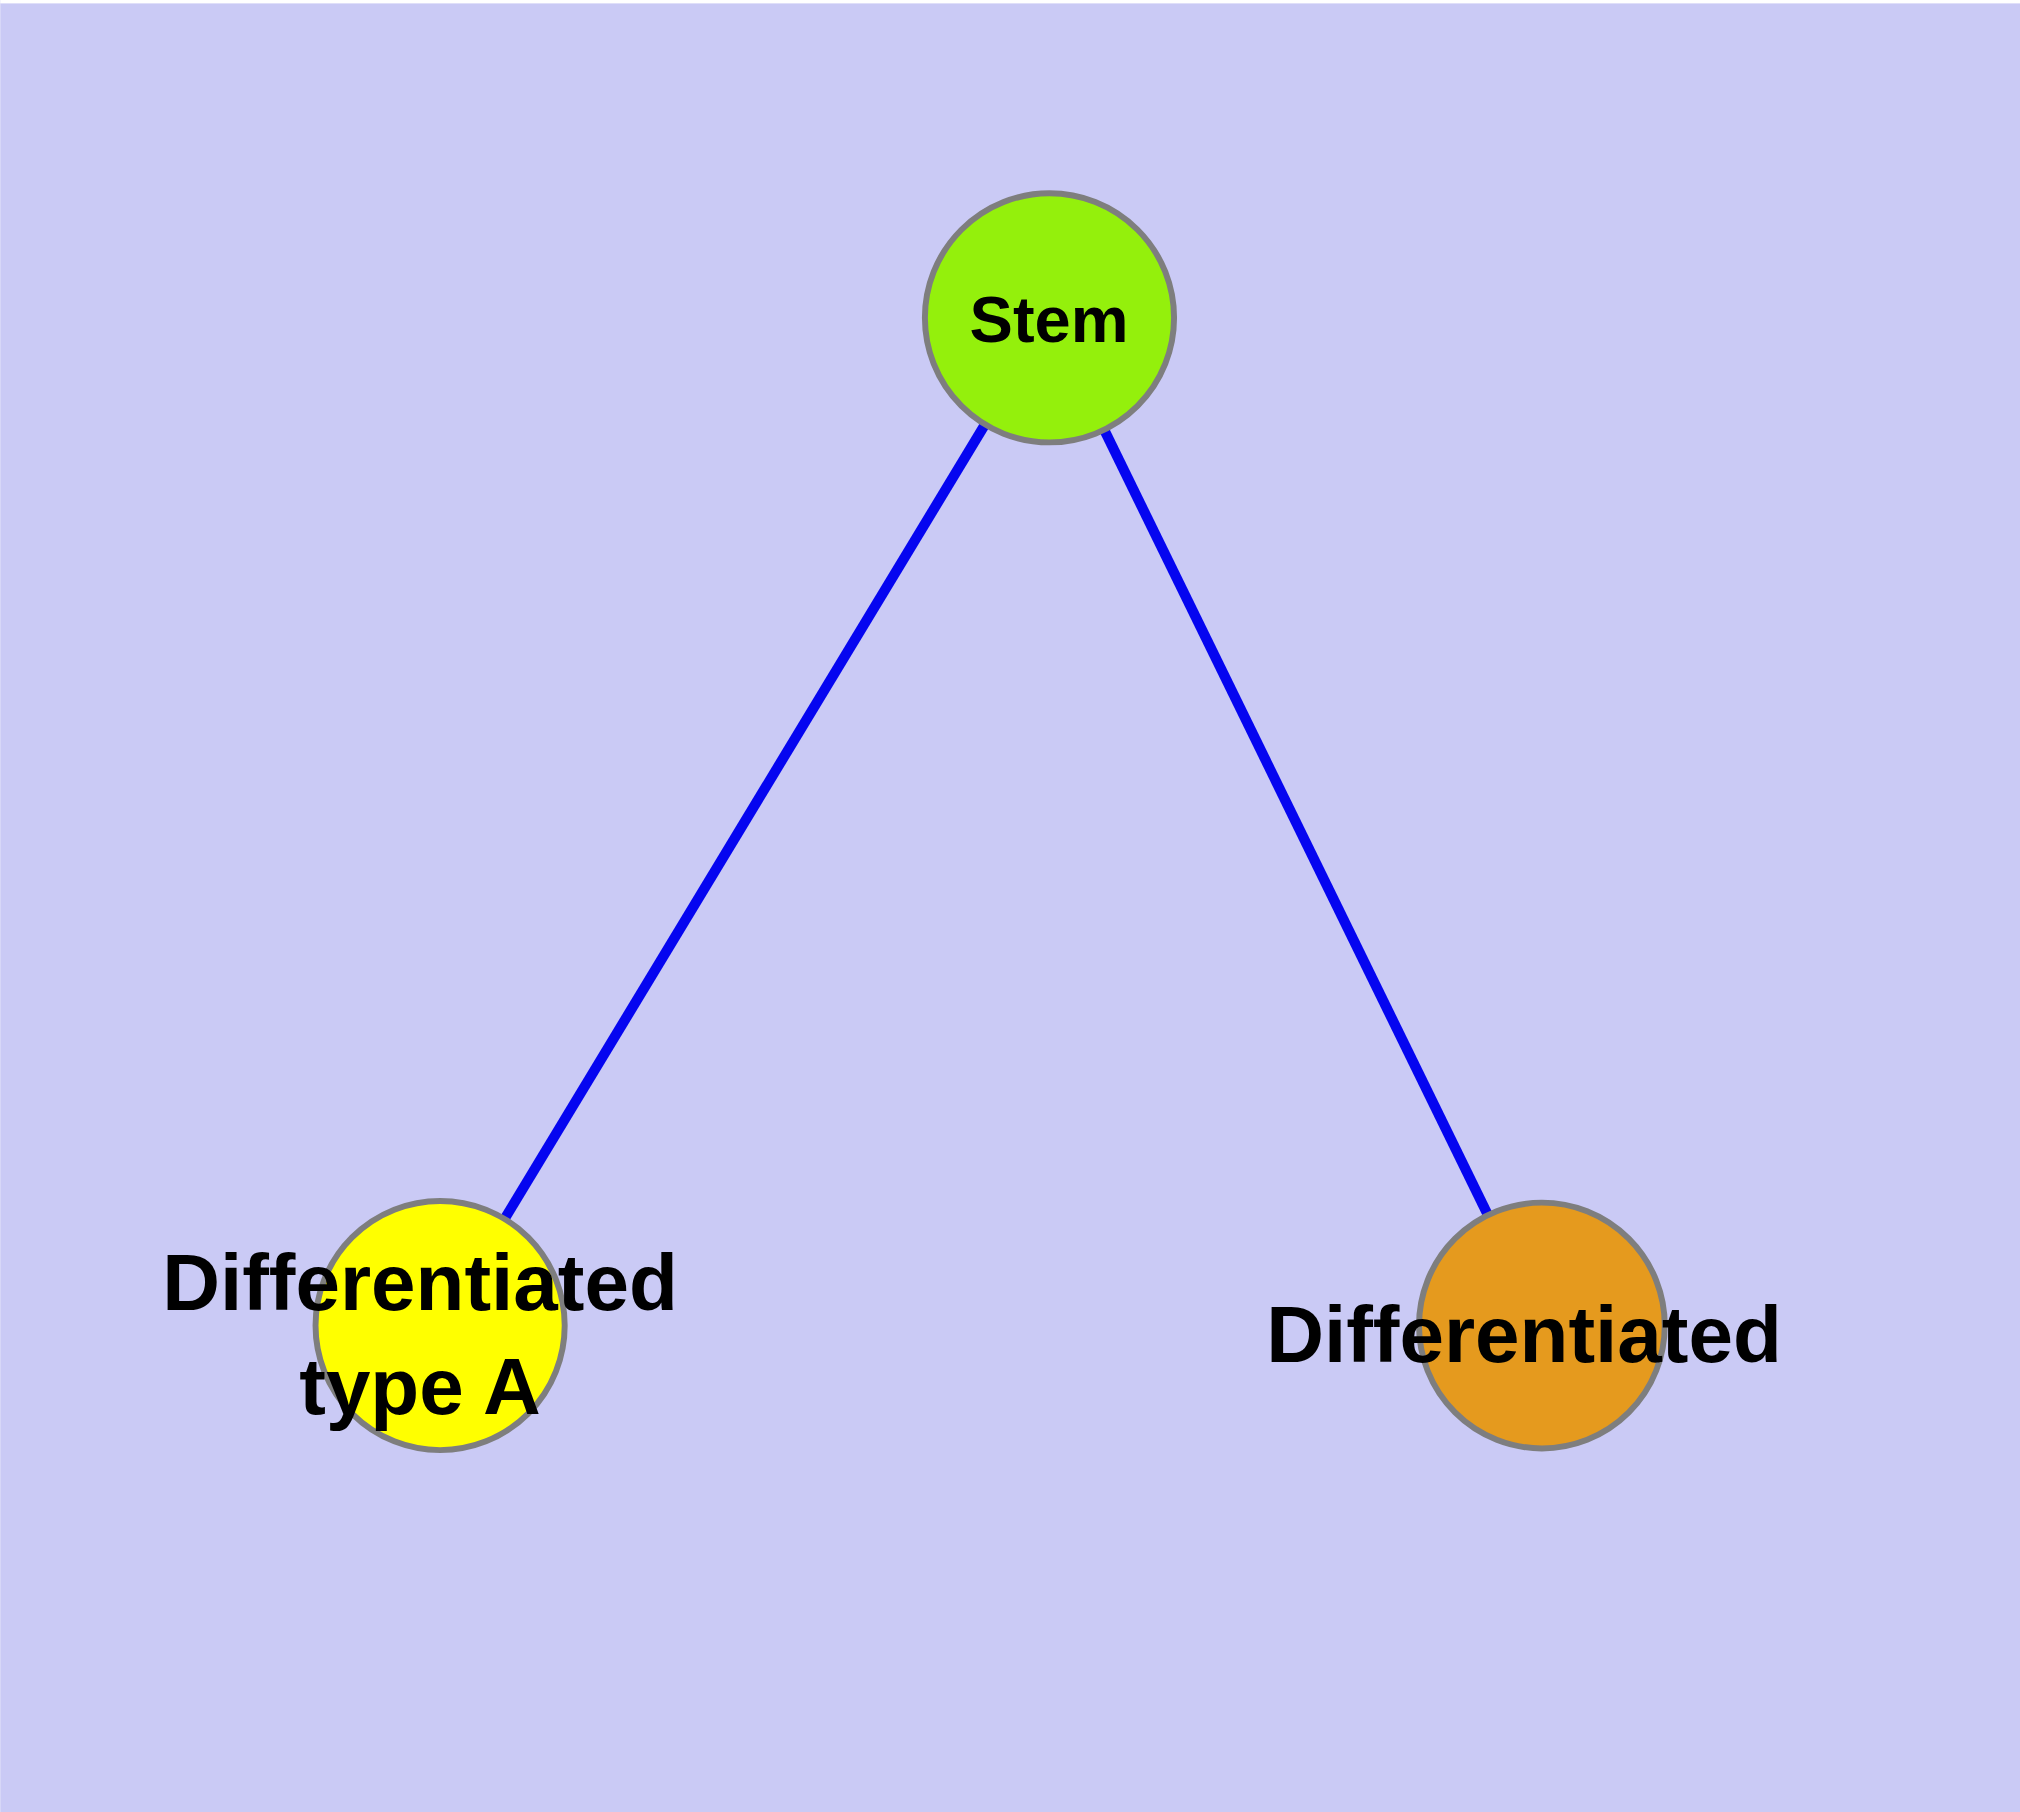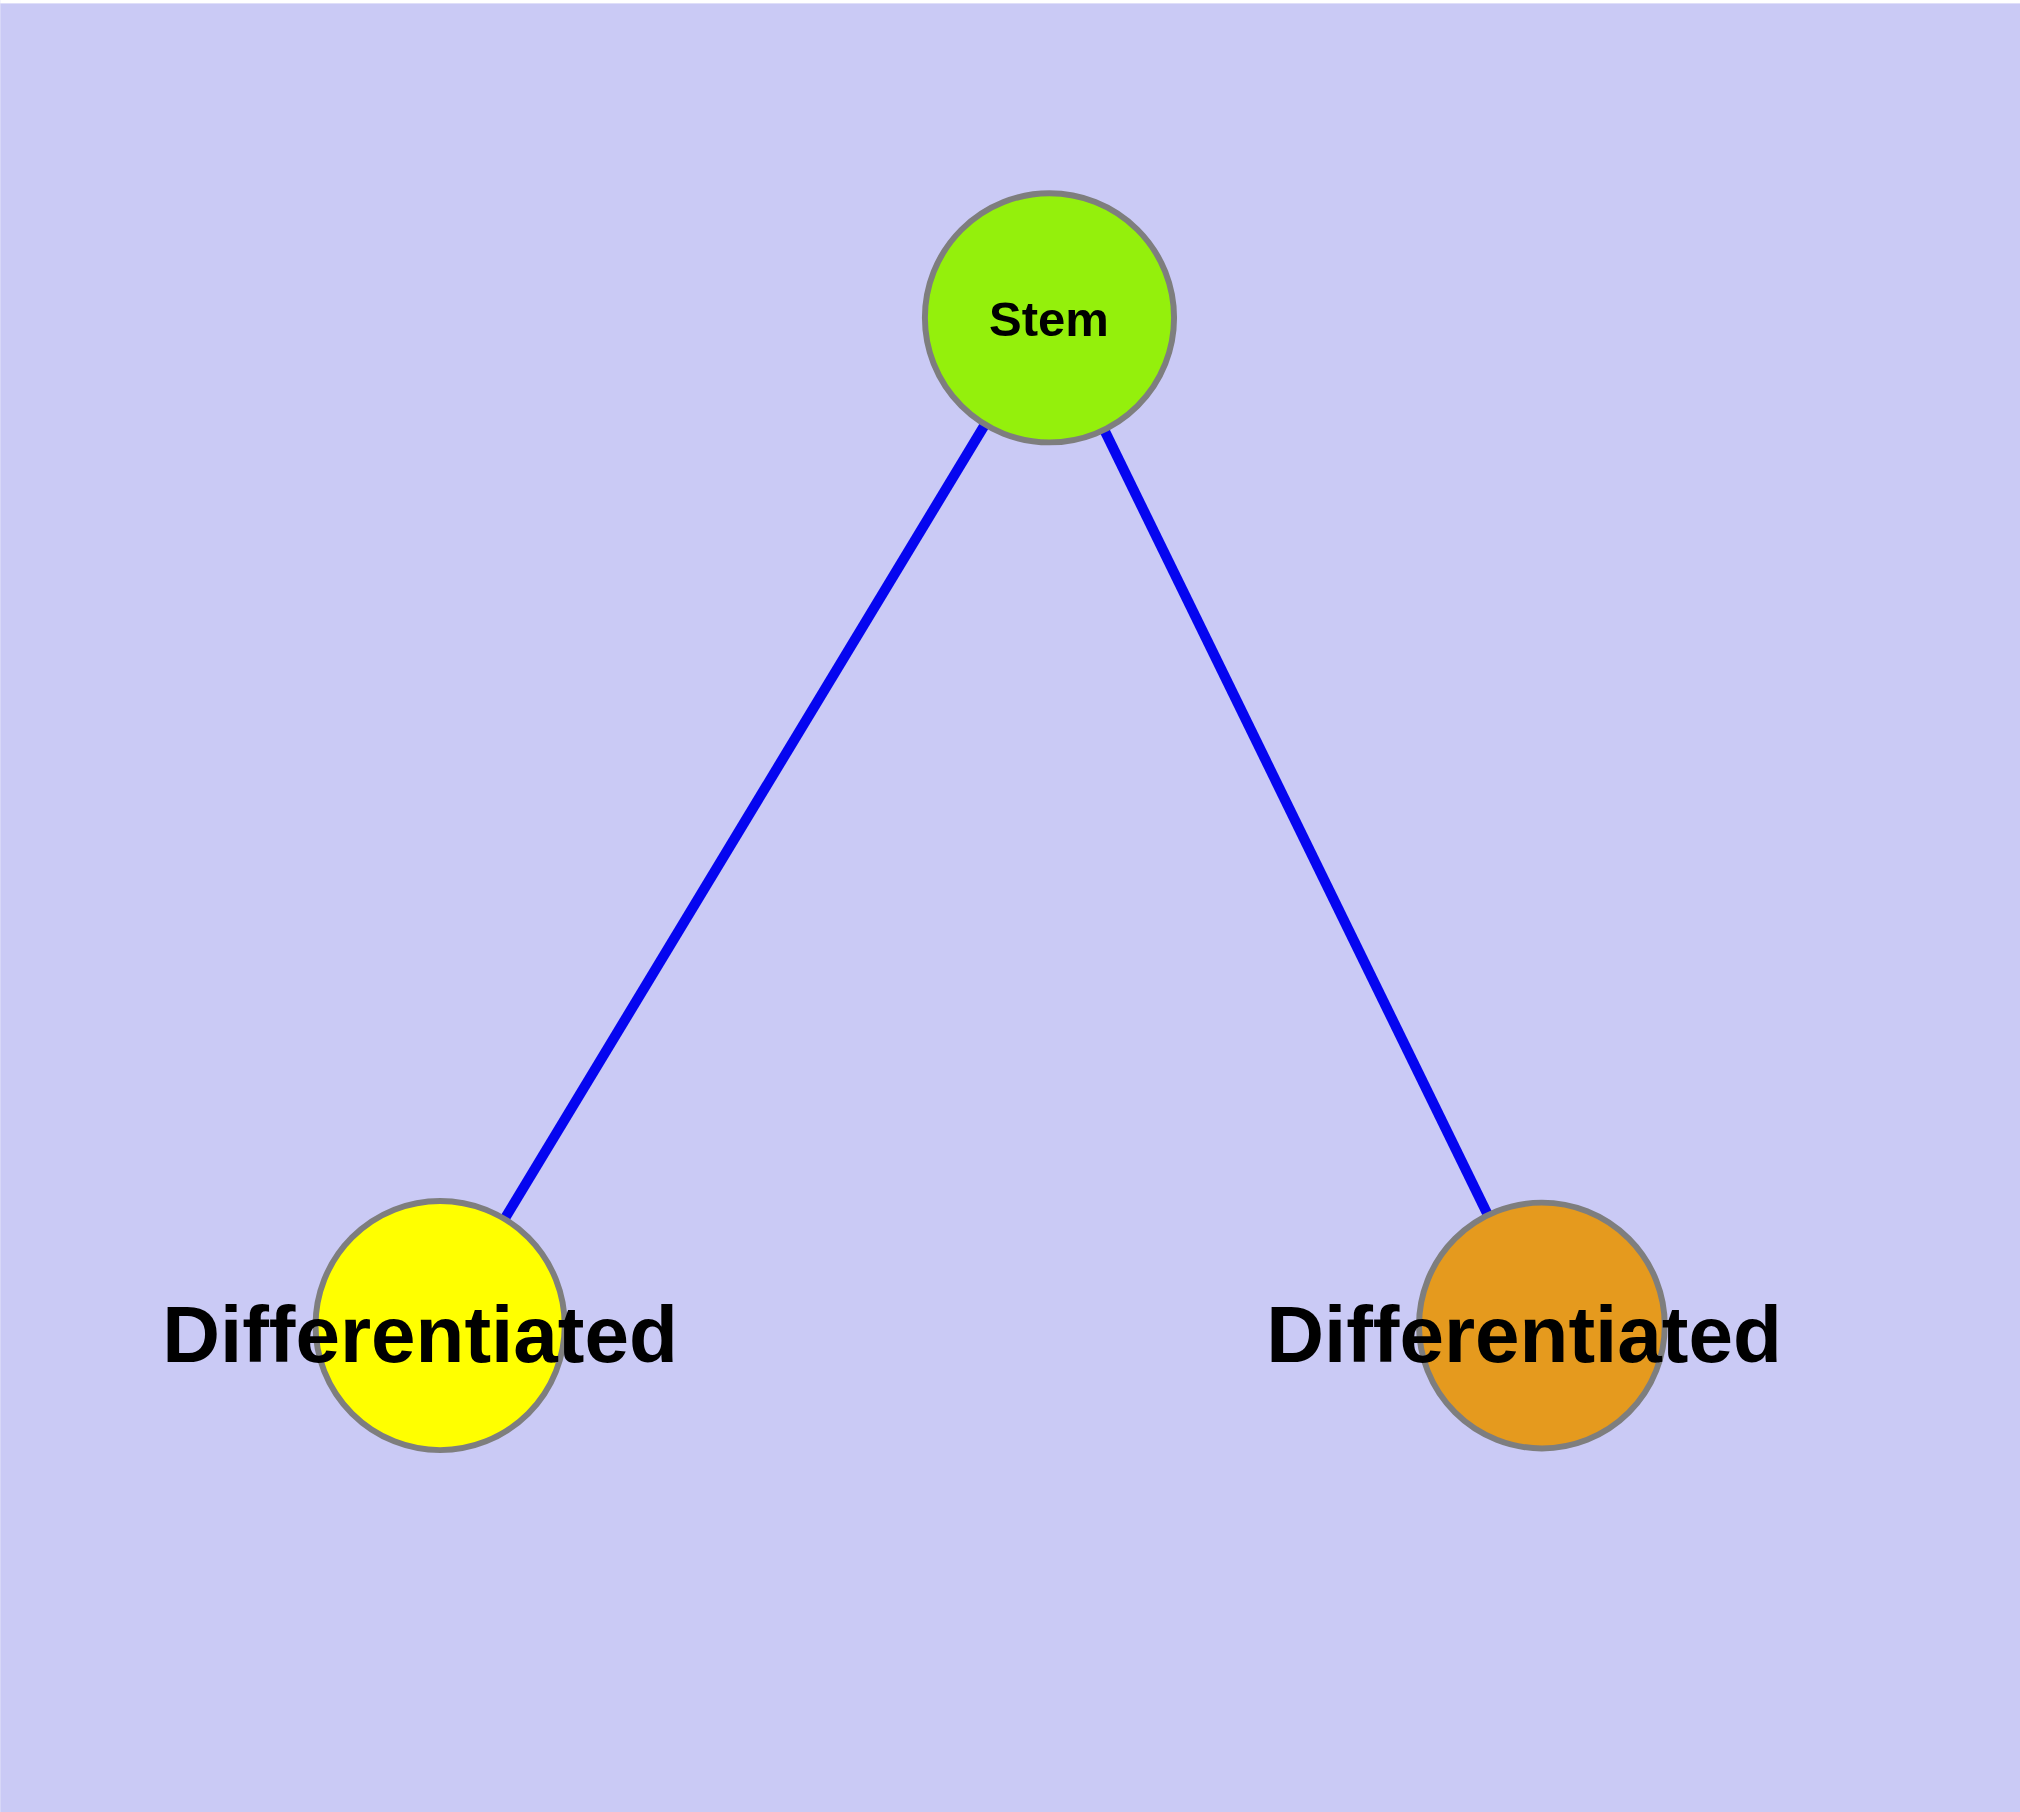--- a/index.html
+++ b/index.html
@@ -25,21 +25,21 @@
     transform: translate(-50%, -50%);
     text-align: center;
     color: #000000;
     font-weight: bold;
     white-space: nowrap;
     line-height: 1.3;
   }
   .stem-label {
     left: 1049px;
     top: 320px;
-    font-size: 49px;
+    font-size: 65px;
   }
   .type-a-label {
     left: 420px;
     top: 1335px;
     font-size: 80px;
   }
   .type-b-label {
     left: 1524px;
     top: 1335px;
     font-size: 80px;
@@ -64,20 +64,21 @@
 
     <circle cx="519" cy="1564" r="147" stroke-width="7" fill="#FFFF00" stroke="#7E7E7E"></circle>
 
     <circle cx="1819" cy="1564" r="145" stroke-width="7" fill="#E59A1E" stroke="#7E7E7E"></circle>
   </svg>
 
   <div class="node-label stem-label">Stem</div>
 
   <div class="node-label type-a-label">
     <div>Differentiated</div>
+    <div>type A</div>
   </div>
 
   <div class="node-label type-b-label">
     <div>Differentiated</div>
   </div>
 
 </div>
 
 
 </body></html>

